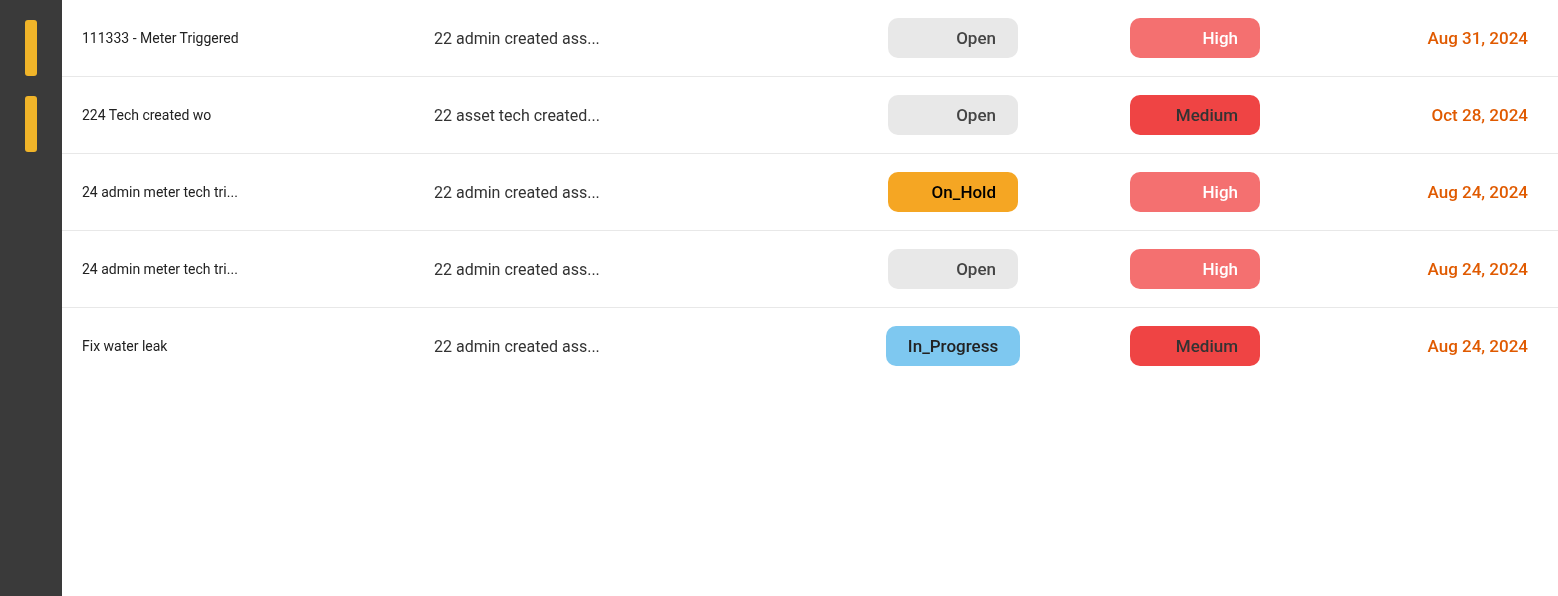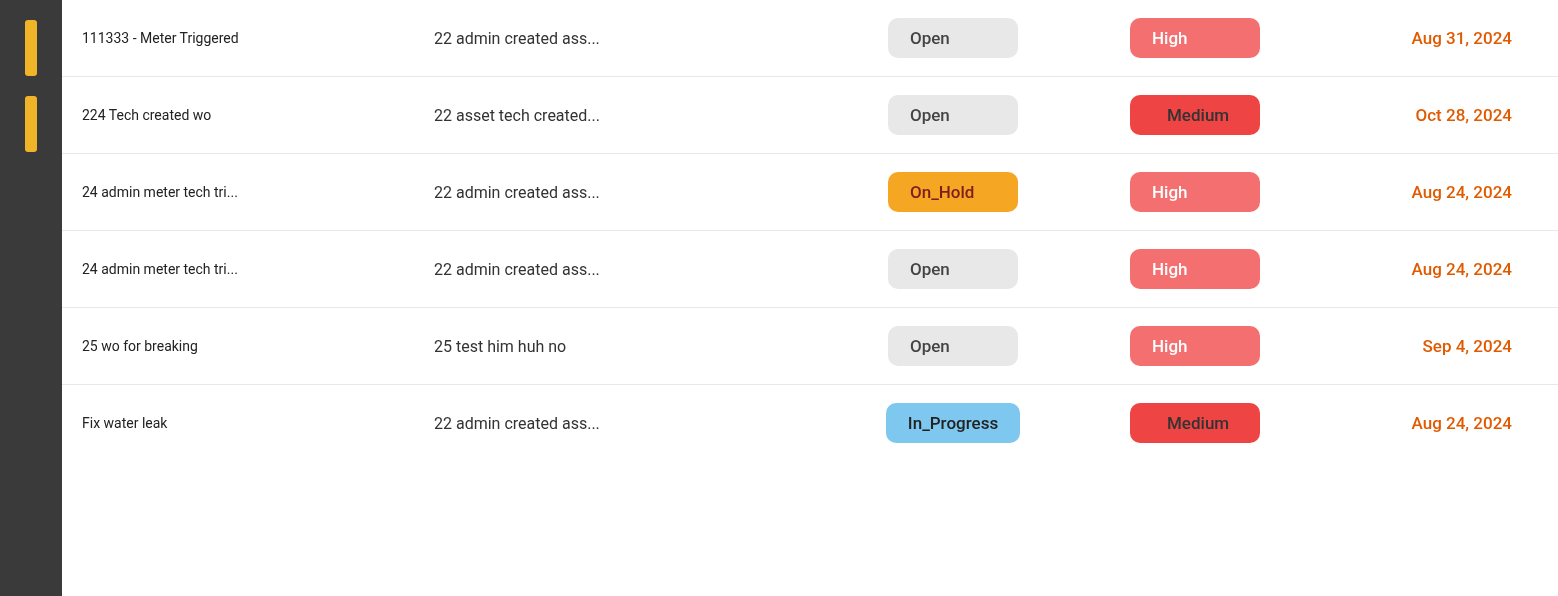--- a/index.html
+++ b/index.html
@@ -76,41 +76,41 @@
     }
 
     .col-priority {
       width: 220px;
       text-align: center;
     }
 
     .col-date {
       width: 220px;
       text-align: right;
-      padding-right: 46px;
+      padding-right: 30px;
     }
 
     .badge {
       display: inline-block;
       padding: 10px 22px;
       border-radius: 10px;
       font-size: 17px;
       font-weight: 500;
       min-width: 130px;
-      text-align: left;
+      text-align: right;
     }
 
     .badge-open {
       background: #e8e8e8;
       color: #444;
     }
 
     .badge-onhold {
       background: #f5a623;
-      color: #7f1d1d;
+      color: #000000;
     }
 
     .badge-inprogress {
       background: #7ec8f0;
       color: #222;
     }
 
     .badge-high {
       background: #f47070;
       color: #fff;
@@ -185,33 +185,20 @@
       <span class="badge badge-open">Open</span>
     </td>
     <td class="col-priority">
       <span class="badge badge-high">High</span>
     </td>
     <td class="col-date">
       <span class="date-text">Aug 24, 2024</span>
     </td>
   </tr>
           <tr>
-    <td class="col-name">25 wo for breaking</td>
-    <td class="col-desc">25 test him huh no</td>
-    <td class="col-status">
-      <span class="badge badge-open">Open</span>
-    </td>
-    <td class="col-priority">
-      <span class="badge badge-high">High</span>
-    </td>
-    <td class="col-date">
-      <span class="date-text">Sep 4, 2024</span>
-    </td>
-  </tr>
-          <tr>
     <td class="col-name">Fix water leak</td>
     <td class="col-desc">22 admin created ass...</td>
     <td class="col-status">
       <span class="badge badge-inprogress">In_Progress</span>
     </td>
     <td class="col-priority">
       <span class="badge badge-medium">Medium</span>
     </td>
     <td class="col-date">
       <span class="date-text">Aug 24, 2024</span>

